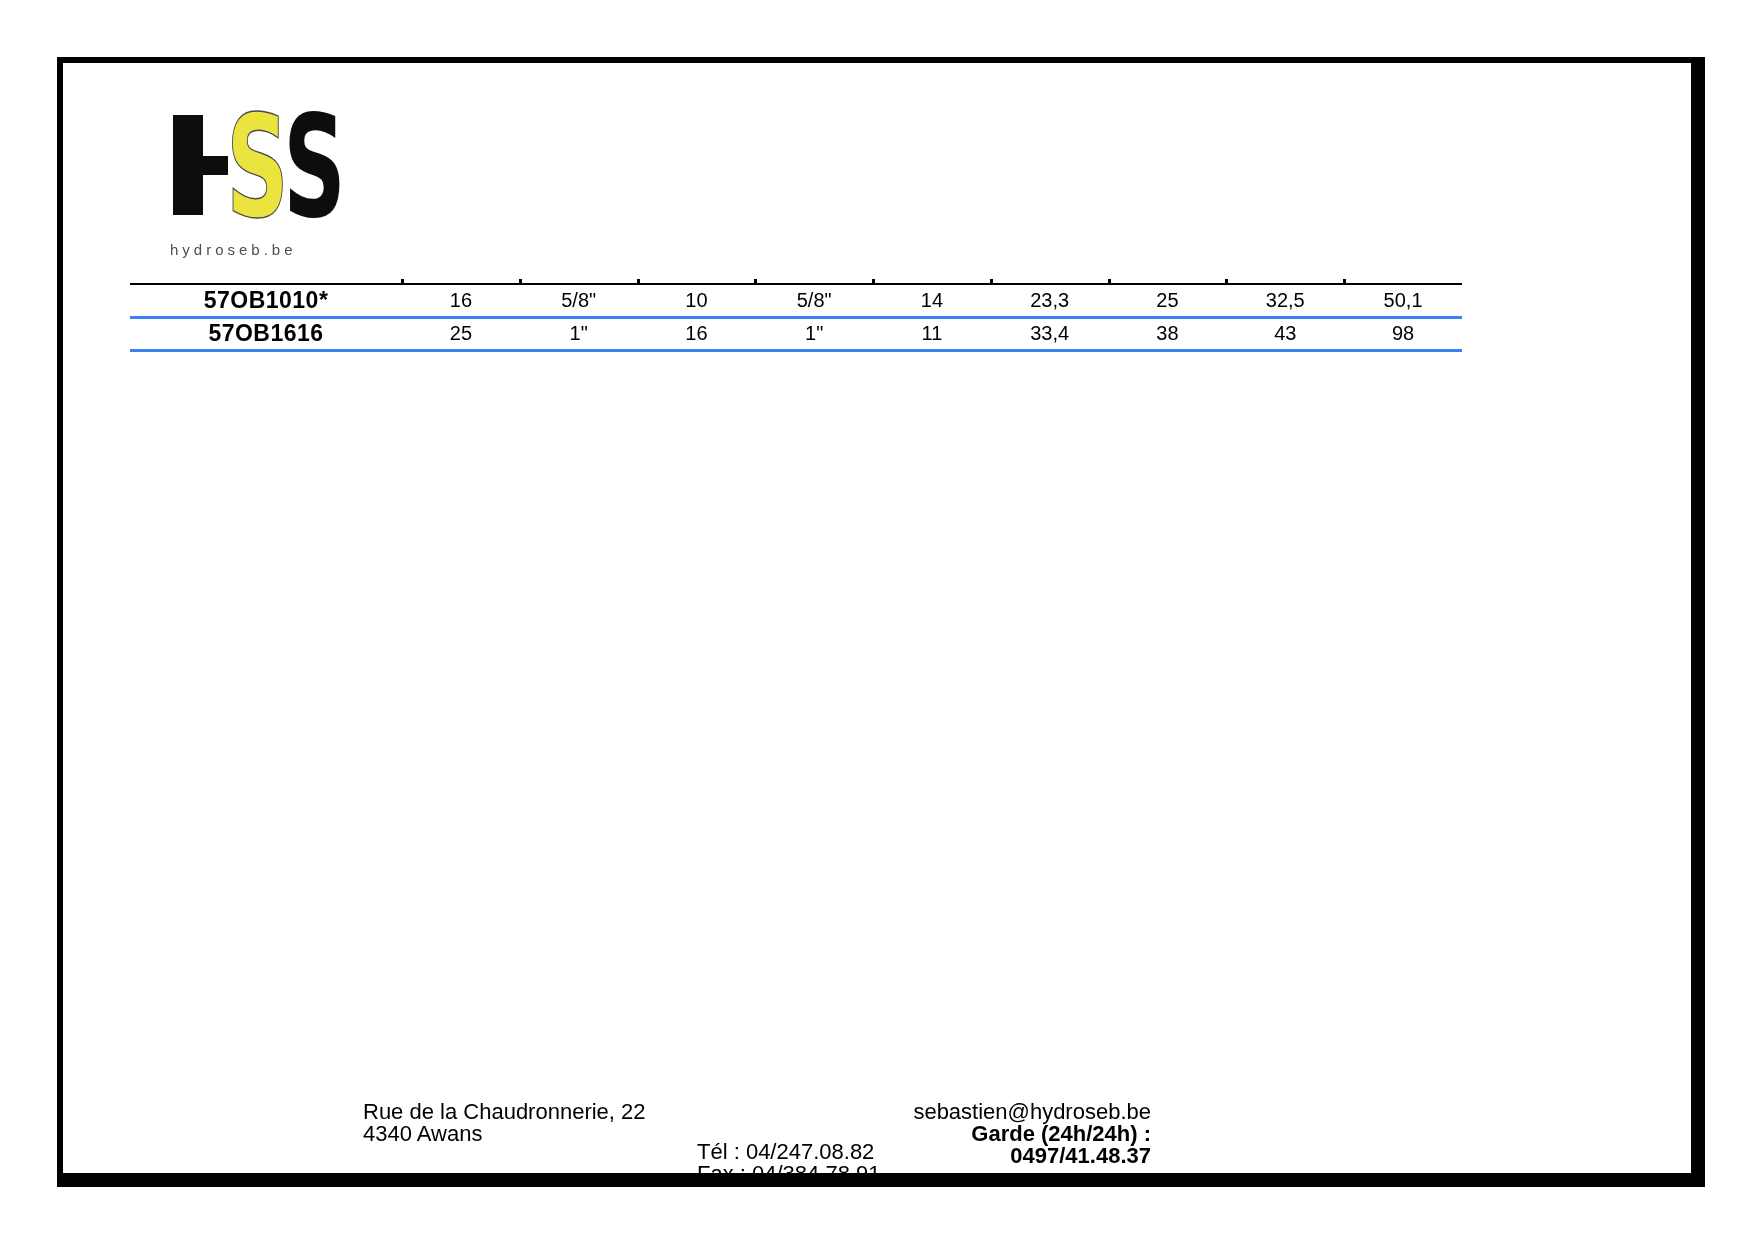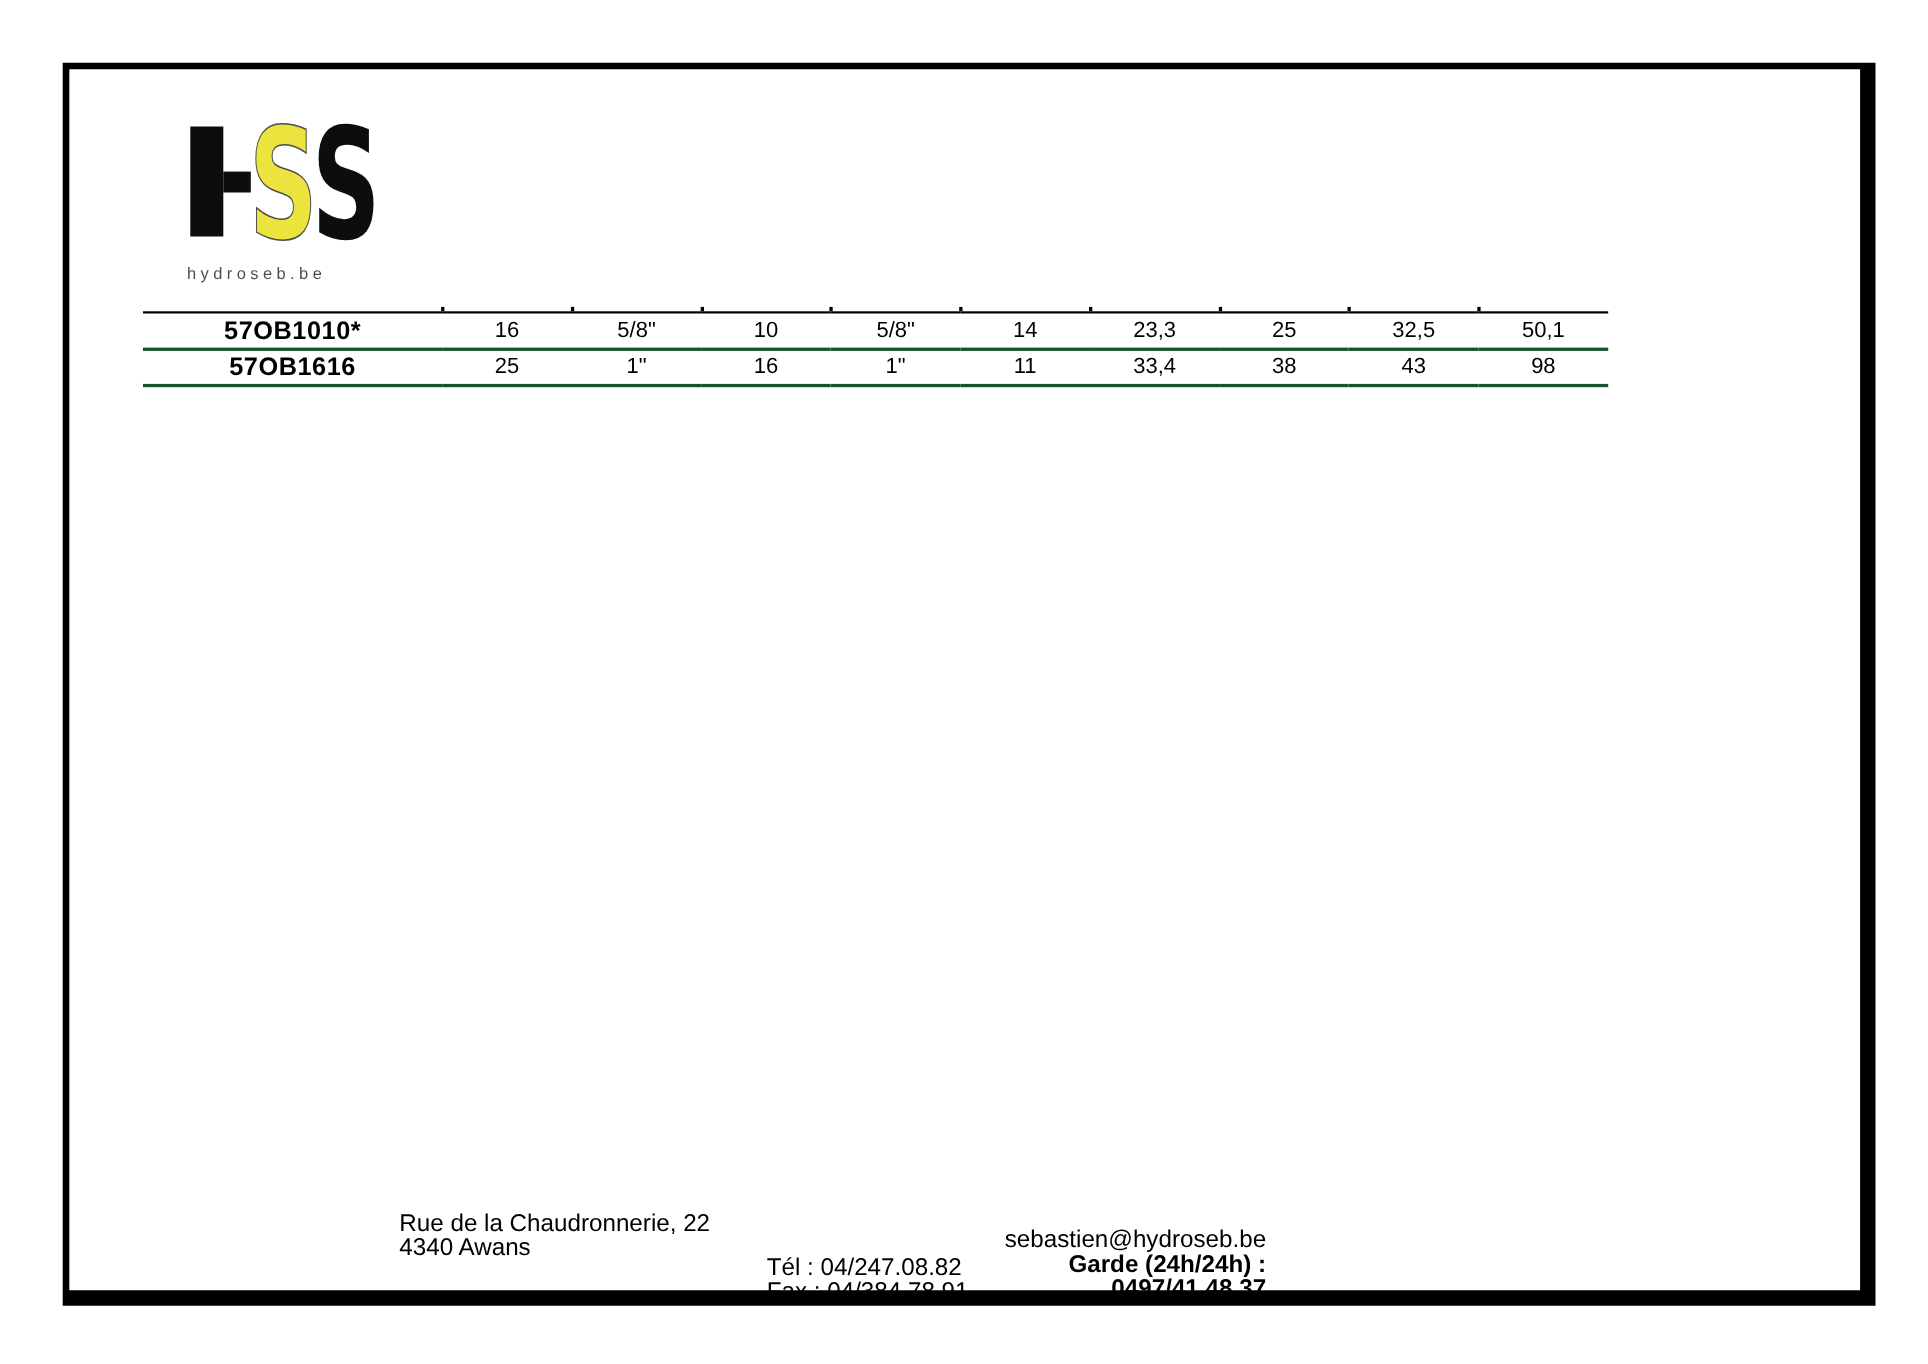--- a/index.html
+++ b/index.html
@@ -11,30 +11,30 @@
 
   
   .logo { position:absolute; left:105px; top:45px; width:210px; height:145px; }
   .brand { position:absolute; left:2px; top:113px; font-size:15px; letter-spacing:4px;
            color:#4f4f4f; font-weight:normal;margin-top:20px; }
 
   
   .table-wrap { position:absolute; left:67px; top:220px; width:1332px; }
   table.spec { width:100%; border-collapse:collapse; table-layout:fixed;
                border-top:2px solid #000; }
-  table.spec td { height:33px; border-bottom:3px solid #14532d; text-align:center;
+  table.spec td { height:33px; border-bottom:3px solid #3b82f6; text-align:center;
                   vertical-align:middle; font-size:20px; padding:0; white-space:nowrap; }
   table.spec td.ref { font-weight:bold; font-size:23px; letter-spacing:0.5px; }
   .tick { position:absolute; top:-4px; width:3px; height:4px; background:#000; }
 
   
   .footer-block { position:absolute; font-size:22px; line-height:22px; }
   .fb-address { left:300px; top:1038px; }
   .fb-phone   { left:634px; top:1038px;margin-top:40px; }
-  .fb-contact { left:788px; top:1038px; width:300px; text-align:right;margin-top:15px; }
+  .fb-contact { left:788px; top:1038px; width:300px; text-align:right; }
   .bold { font-weight:bold; }
 </style>
 </head>
 <body>
 
 <div class="sheet">
 
   <div class="logo">
     <svg width="210" height="120" viewBox="0 0 210 120">
 

